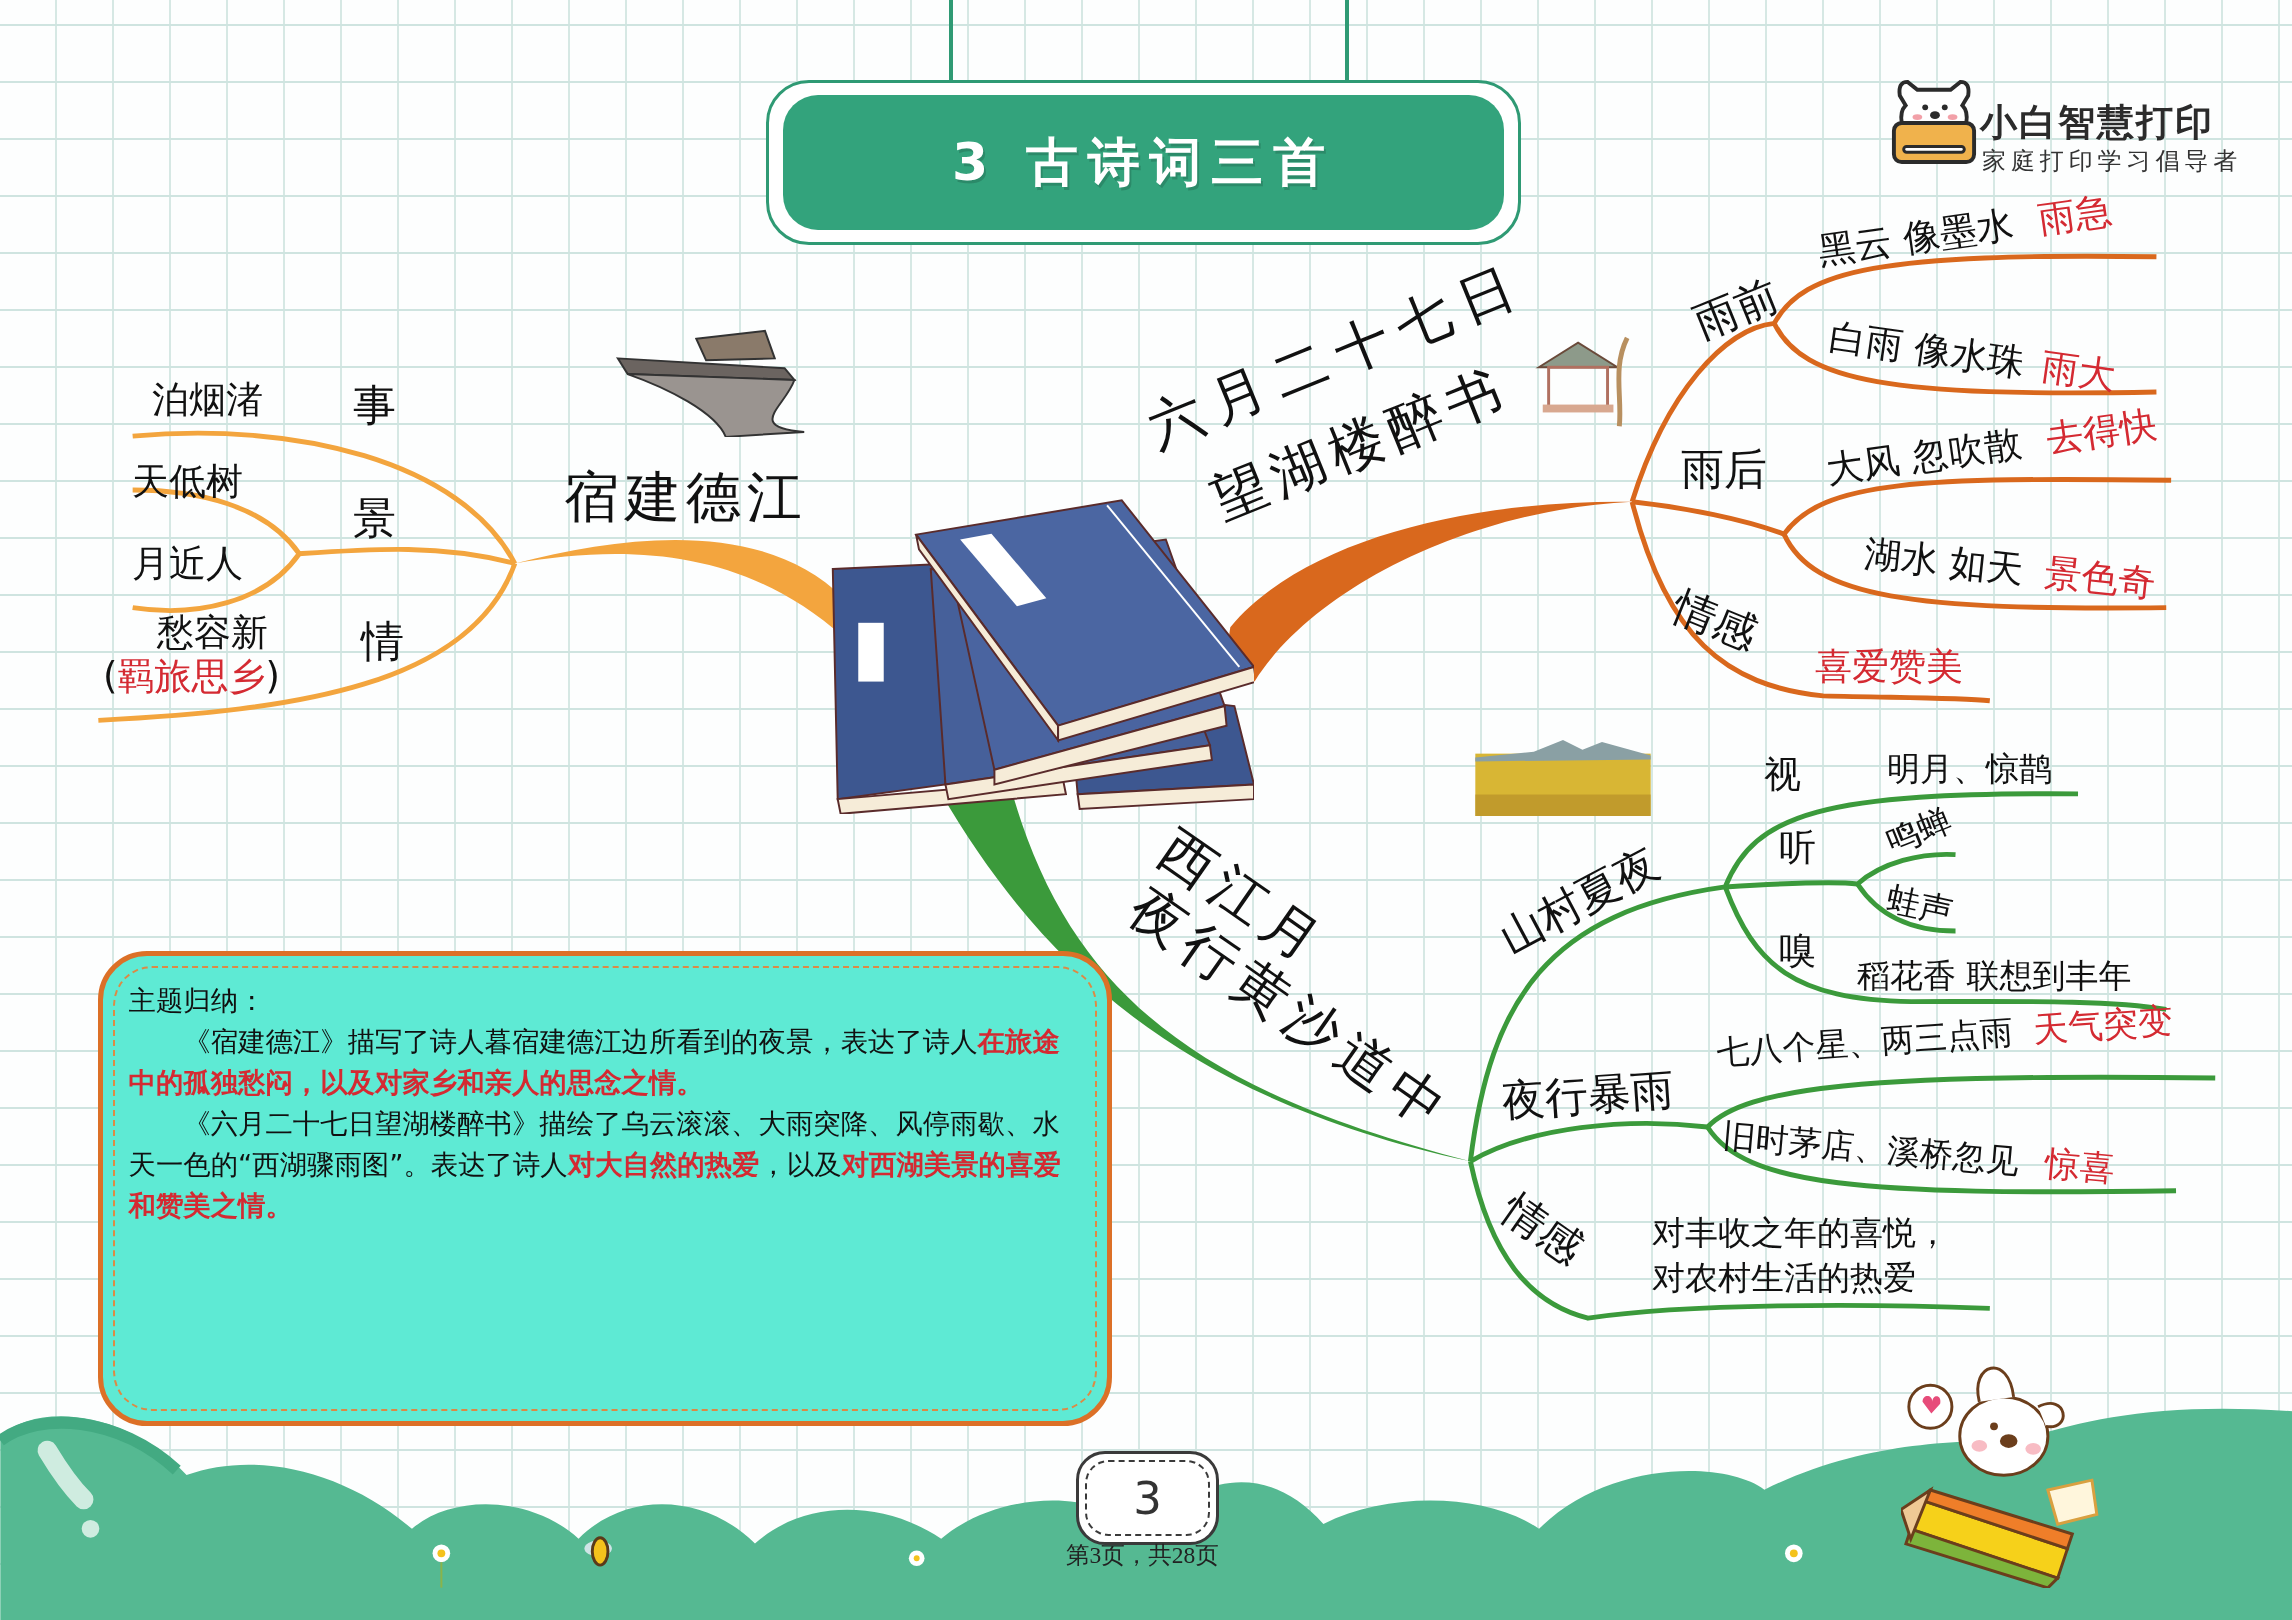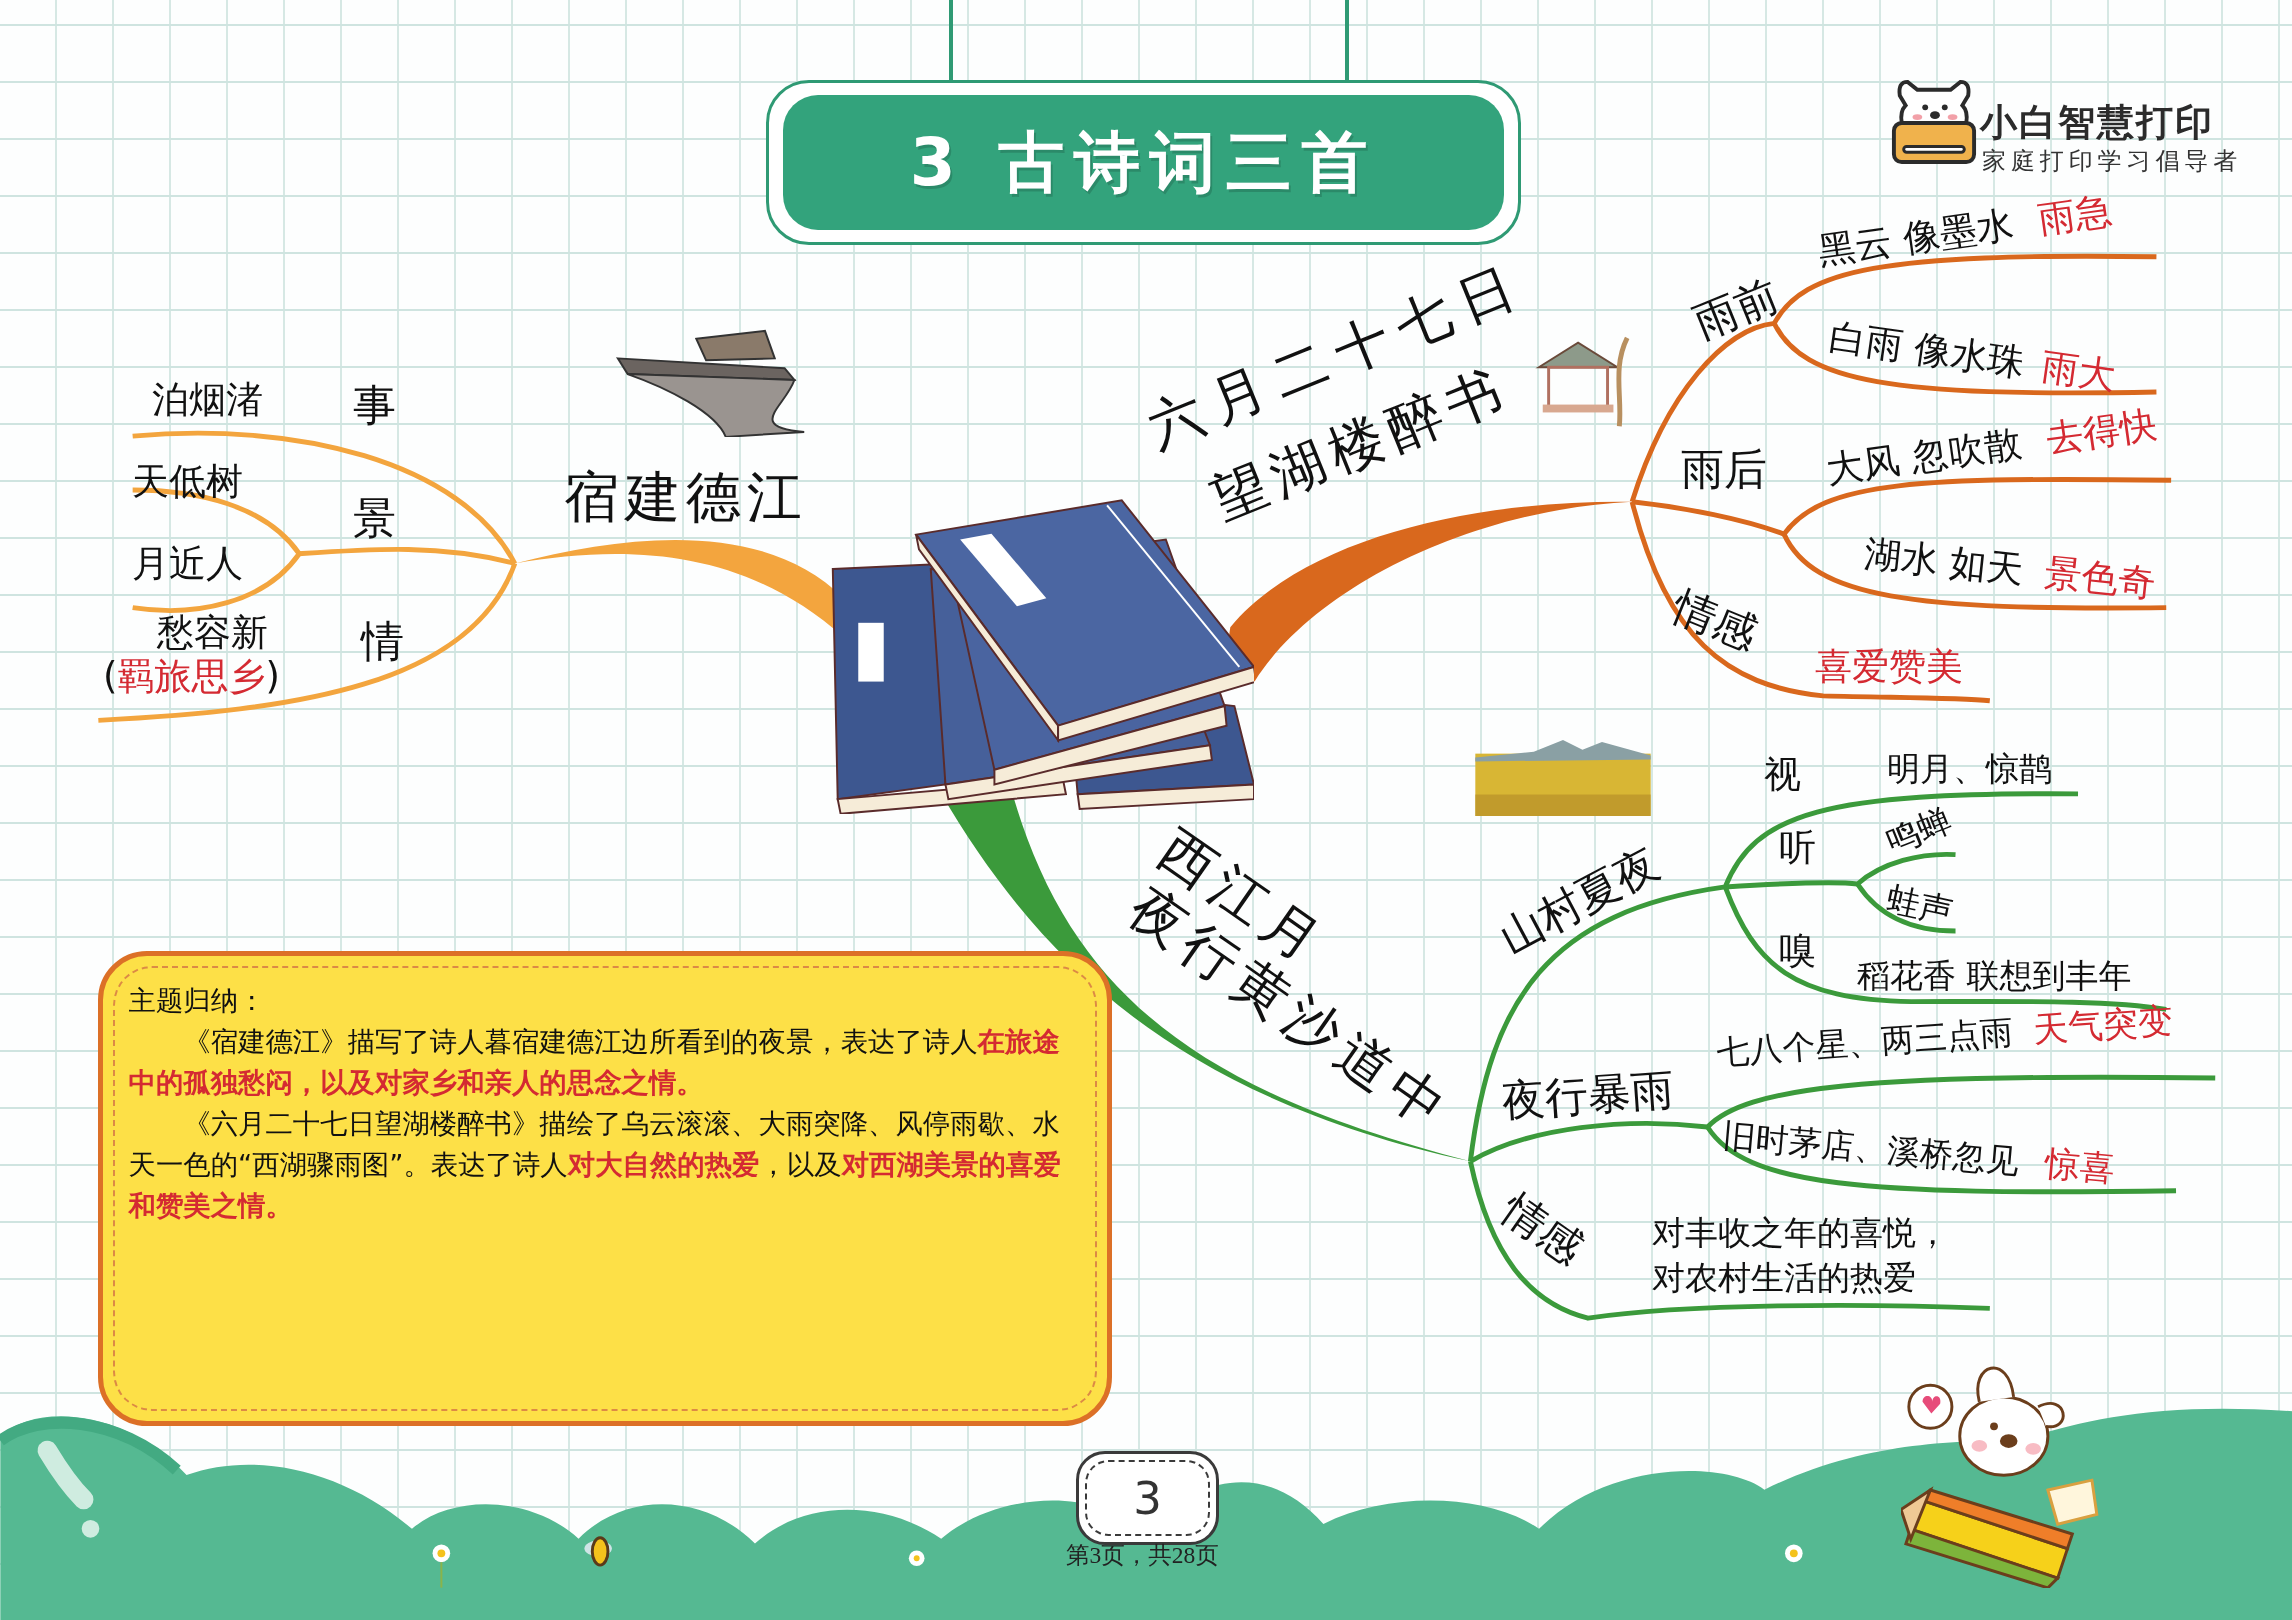--- a/index.html
+++ b/index.html
@@ -5,31 +5,31 @@
   html,body{margin:0;padding:0;}
   body{width:2293px;height:1620px;overflow:hidden;position:relative;font-family:"DejaVu Sans","Liberation Sans",sans-serif;
     background-color:#fdfefe;
     background-image:
       repeating-linear-gradient(0deg, transparent 0 55px, #cfe4e0 55px 57px),
       repeating-linear-gradient(90deg, transparent 0 55px, #d6e8e4 55px 57px);
   }
   .abs{position:absolute;}
   svg.layer{position:absolute;left:0;top:0;}
   .title-board{left:766px;top:80px;width:755px;height:165px;border:3.9px solid #2f9a74;border-radius:43px;background:#fff;box-sizing:border-box;}
-  .title-inner{position:absolute;left:13.7px;top:11.8px;right:13.7px;bottom:11.8px;background:#33a37c;border-radius:35px;display:flex;align-items:center;justify-content:center;color:#fff;font-size:66px;letter-spacing:9.8px;font-weight:bold;text-shadow:2px 2.9px 0 rgba(0,0,0,.15);}
+  .title-inner{position:absolute;left:13.7px;top:11.8px;right:13.7px;bottom:11.8px;background:#33a37c;border-radius:35px;display:flex;align-items:center;justify-content:center;color:#fff;font-size:52px;letter-spacing:9.8px;font-weight:bold;text-shadow:2px 2.9px 0 rgba(0,0,0,.15);}
   .string{width:3.9px;background:#2f9a74;top:0;height:98px;}
   .brand-name{left:1980px;top:98px;font-size:37px;font-weight:bold;color:#2b2b2b;letter-spacing:2px;}
   .brand-sub{left:1982px;top:145px;font-size:24px;color:#333;letter-spacing:4.9px;}
   .lbl{position:absolute;color:#111;white-space:nowrap;}
   .red{color:#d42a32;}
   .big{font-size:55px;}
   .mid{font-size:43px;}
   .sm{font-size:37px;}
   .xs{font-size:33px;}
-  .summary{left:98px;top:951px;width:1014px;height:475px;border:5.9px solid #dc7027;border-radius:49px;background:#fde047;box-sizing:border-box;}
+  .summary{left:98px;top:951px;width:1014px;height:475px;border:5.9px solid #dc7027;border-radius:49px;background:#5eead4;box-sizing:border-box;}
   .summary-inner{position:absolute;left:9.8px;top:9.8px;right:9.8px;bottom:9.8px;border:2.9px dashed #dc8a45;border-radius:39px;padding:11.8px 11.8px 0 13.7px;box-sizing:border-box;font-size:27.4px;line-height:41px;color:#111;}
   .summary-inner p{margin:0;}
   .summary-inner .ind{text-indent:2em;}
   .page-badge{left:1076px;top:1451px;width:143px;height:94px;background:#fff;border:3.9px solid #3a3a3a;border-radius:29px;box-sizing:border-box;}
   .page-badge-inner{position:absolute;left:5.9px;top:5.9px;right:5.9px;bottom:5.9px;border:2px dashed #3a3a3a;border-radius:23.5px;display:flex;align-items:center;justify-content:center;font-size:45px;color:#333;}
   .page-footer{left:1066px;top:1539px;font-family:"Liberation Serif","DejaVu Serif",serif;font-size:23.5px;color:#222;text-align:center;}
 </style>
 </head>
 <body>
 

